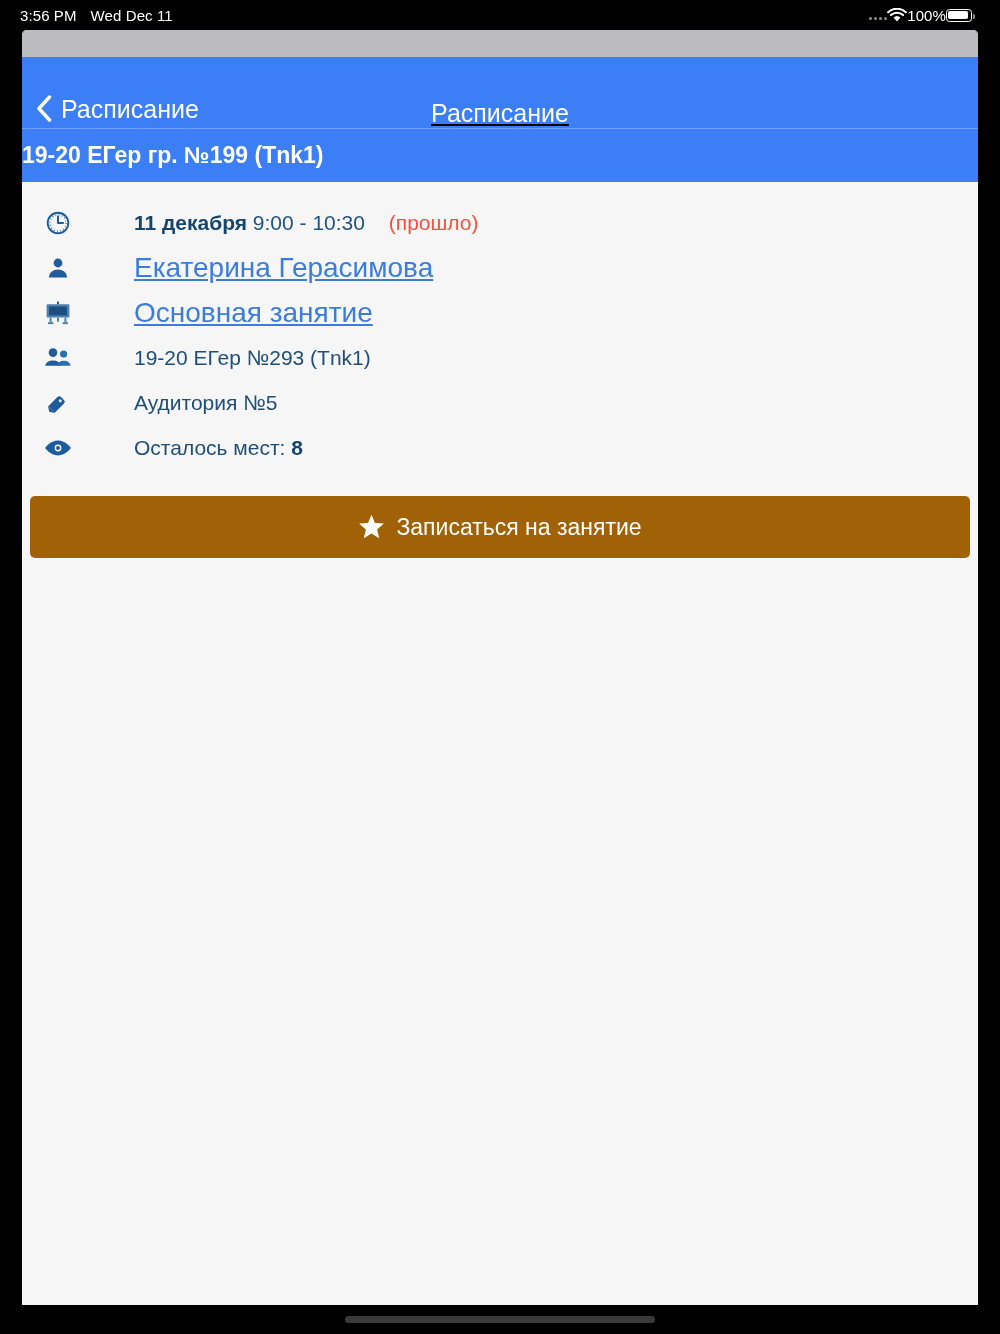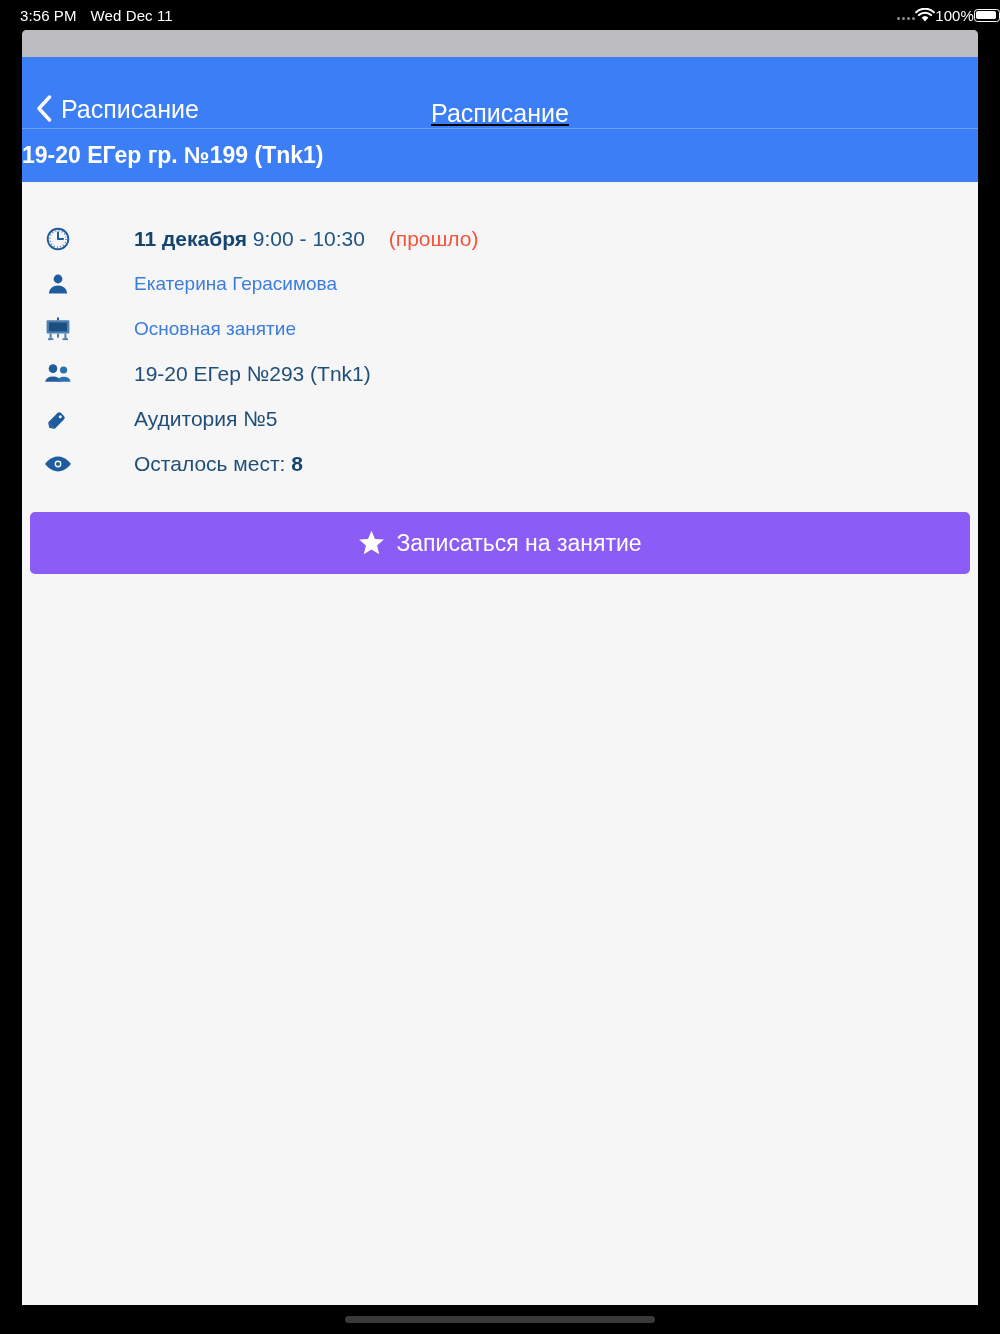--- a/index.html
+++ b/index.html
@@ -16,21 +16,21 @@
   #status-bar {
     position: absolute;
     top: 0; left: 0;
     width: 1000px;
     height: 30px;
     background: #000000;
     color: #ffffff;
     display: flex;
     align-items: center;
     justify-content: space-between;
-    padding: 0 0 0 20px;
+    padding: 0 28px 0 20px;
     font-size: 15px;
     letter-spacing: 0.1px;
   }
   .status-left { display: flex; align-items: center; gap: 14px; }
   .status-right { display: flex; align-items: center; gap: 0; }
 
   .cell-dots { display: flex; align-items: flex-end; gap: 2px; height: 9px; }
   .cell-dots i {
     display: block;
     width: 3px; height: 3px;
@@ -125,21 +125,21 @@
   #nav-subtitle {
     color: #ffffff;
     font-size: 23px;
     font-weight: bold;
   }
 
   
   #content {
     background: #f6f6f7;
     height: 1123px;
-    padding-top: 34px;
+    padding-top: 18px;
   }
 
   .info-row {
     display: flex;
     align-items: center;
     height: 45px;
     padding-left: 8px;
   }
   .row-icon {
     width: 56px;
@@ -155,32 +155,33 @@
     padding-left: 48px;
     white-space: nowrap;
   }
   .row-text .bold { font-weight: bold; color: #14456f; }
   .row-text .muted { color: #1f5485; }
   .row-text .status-past {
     color: #f4533c;
     margin-left: 18px;
   }
   .link-text {
-    font-size: 19px;
+    font-size: 28px;
     color: #3b7ddd;
+    text-decoration: underline;
     padding-left: 48px;
     cursor: pointer;
     white-space: nowrap;
   }
 
   
   #enroll-button {
     margin: 26px 8px 0 8px;
     height: 62px;
-    background: #8b5cf6;
+    background: #a16207;
     border-radius: 5px;
     display: flex;
     align-items: center;
     justify-content: center;
     gap: 11px;
     cursor: default;
   }
   #enroll-button .star-icon { display: block; }
   #enroll-label {
     color: #ffffff;

